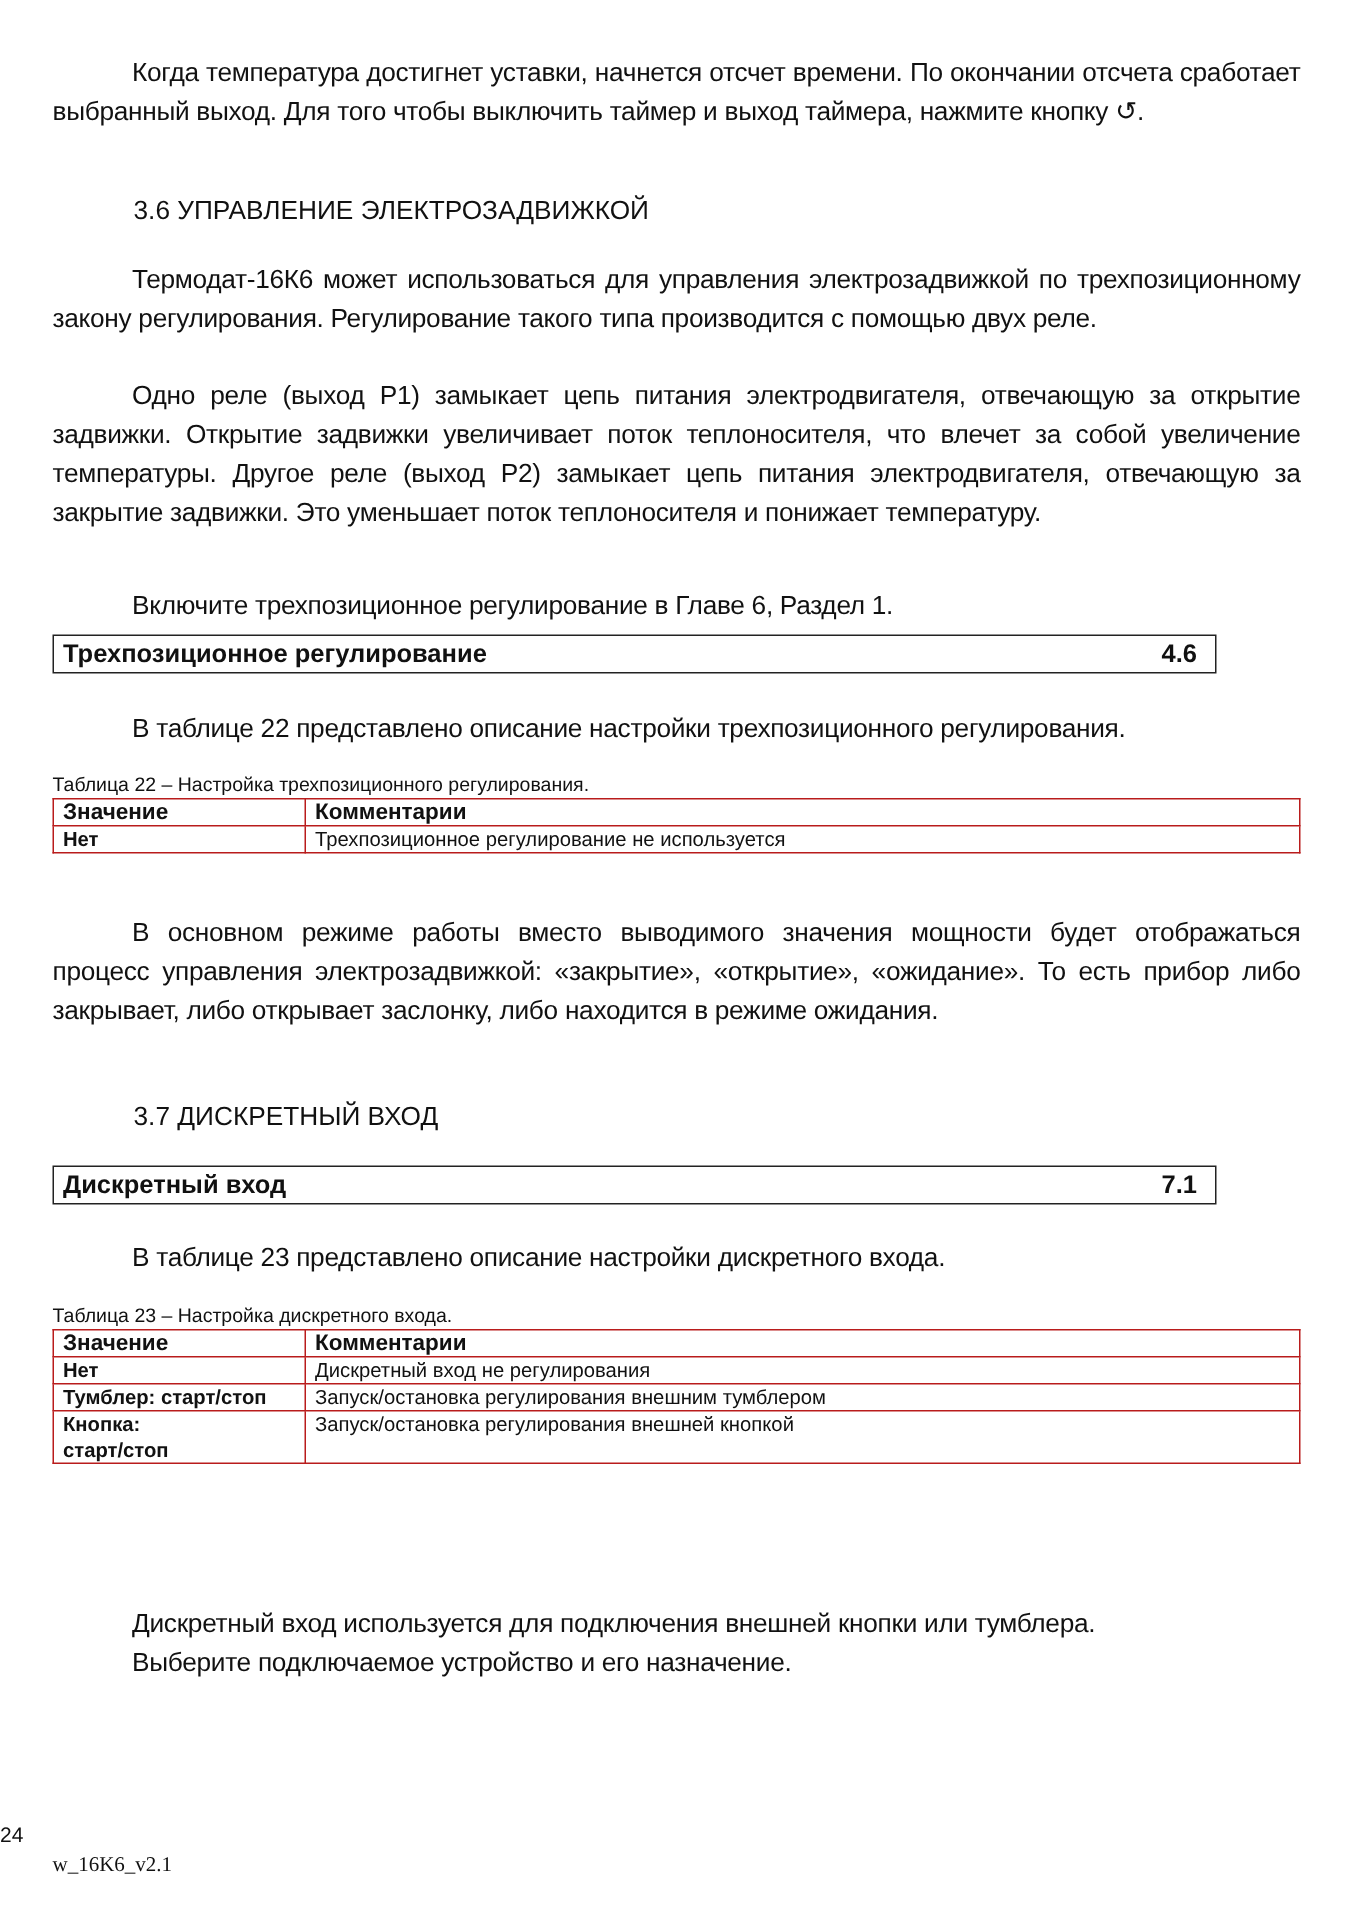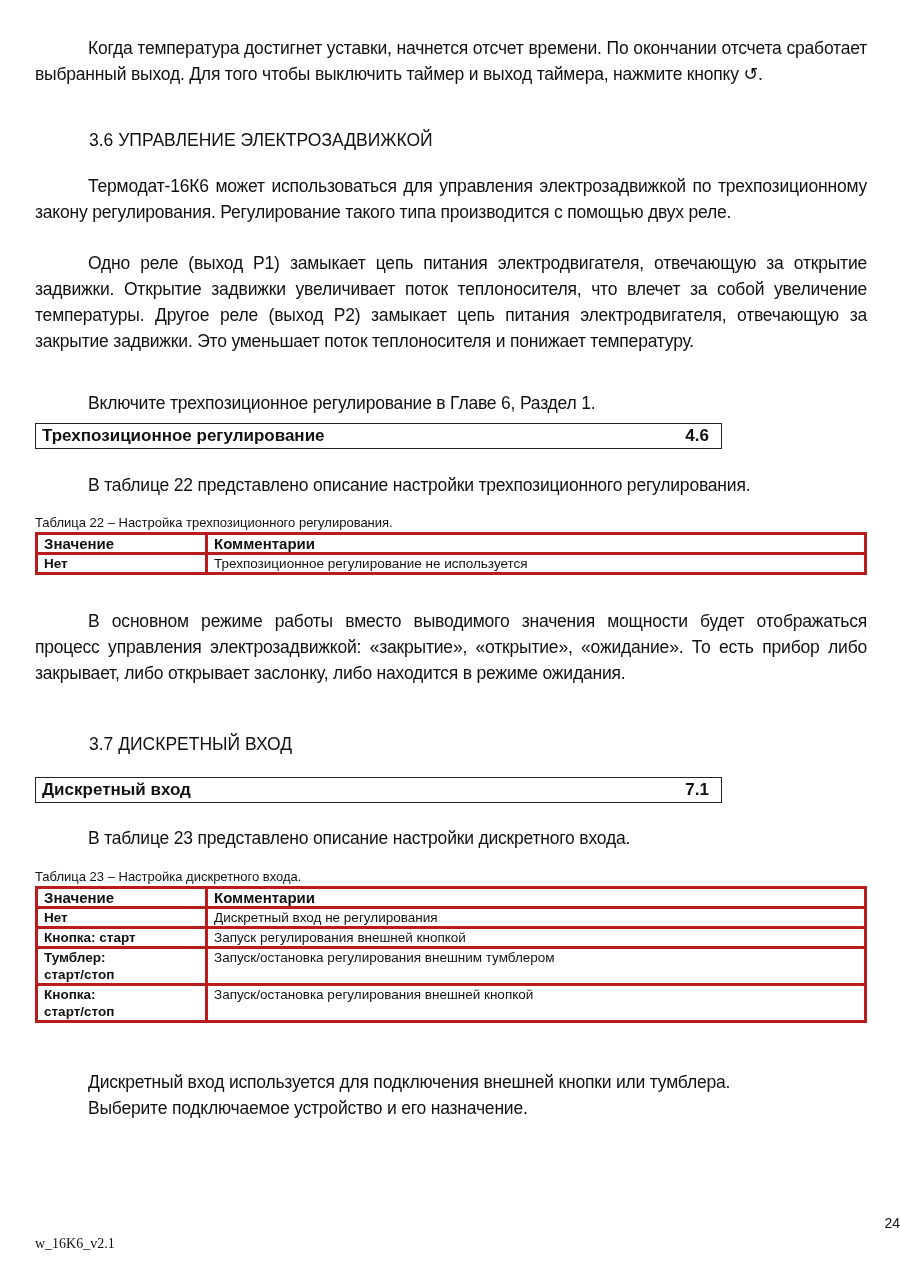--- a/index.html
+++ b/index.html
@@ -1,26 +1,26 @@
 <!DOCTYPE html>
 <html><head>
 <meta charset="utf-8">
 <style>
   html, body { margin: 0; padding: 0; background: #ffffff; }
   body { width: 900px; height: 1274px; position: relative; color: #111; font-family: "Liberation Sans", sans-serif; overflow: hidden; }
   .para { position: absolute; left: 35px; width: 832px; font-size: 17.5px; line-height: 26px; text-align: justify; font-family: "Liberation Sans", sans-serif; letter-spacing: -0.2px; }
   .para .indent { display: inline-block; width: 53px; }
   .heading { position: absolute; left: 89px; font-size: 17.5px; font-weight: normal; }
-  .param-box { position: absolute; left: 35px; width: 687px; height: 26px; border: 1px solid #222; box-sizing: border-box; display: flex; justify-content: space-between; align-items: center; padding: 0 12px 0 6px; font-size: 17px; font-weight: bold; }
+  .param-box { position: absolute; left: 35px; width: 776px; height: 26px; border: 1px solid #222; box-sizing: border-box; display: flex; justify-content: space-between; align-items: center; padding: 0 12px 0 6px; font-size: 17px; font-weight: bold; }
   .caption { position: absolute; left: 35px; font-size: 13px; font-family: "Liberation Sans", sans-serif; }
   table.tbl { position: absolute; left: 35px; width: 832px; border-collapse: collapse; font-size: 13.5px; }
-  table.tbl td { border: 3px solid #b91c1c; padding: 0 6px; vertical-align: top; line-height: 17px; }
+  table.tbl td { border: 1px solid #b91c1c; padding: 0 6px; vertical-align: top; line-height: 17px; }
   table.tbl td.c1 { width: 155px; font-weight: bold; }
   table.tbl tr.hdr td { font-weight: bold; font-size: 15px; }
-  .pageno { position: absolute; left: 0; width: 900px; top: 1215px; text-align: right; font-size: 14px; }
+  .pageno { position: absolute; left: 0; width: 900px; top: 1215px; text-align: left; font-size: 14px; }
   .footer { position: absolute; left: 35px; top: 1236px; font-size: 14px; font-family: "Liberation Serif", serif; }
 </style>
 </head>
 <body>
 
 <div class="para" data-name="intro-paragraph" style="top:35px;">
   <span class="indent"></span><span data-name="intro-text">Когда температура достигнет уставки, начнется отсчет времени. По окончании отсчета сработает выбранный выход. Для того чтобы выключить таймер и выход таймера, нажмите кнопку</span>
   <span data-name="return-icon">↺</span><span data-name="intro-trailing">.</span>
 </div>
 
@@ -81,24 +81,20 @@
   <tbody>
       <tr class="hdr" data-name="table-header-row">
     <td class="c1" data-name="header-cell">Значение</td>
     <td data-name="header-cell">Комментарии</td>
   </tr>
   <tr data-name="table-row">
     <td class="c1" data-name="value-cell">Нет</td>
     <td data-name="comment-cell">Дискретный вход не регулирования</td>
   </tr>
   <tr data-name="table-row">
-    <td class="c1" data-name="value-cell">Кнопка: старт</td>
-    <td data-name="comment-cell">Запуск регулирования внешней кнопкой</td>
-  </tr>
-  <tr data-name="table-row">
     <td class="c1" data-name="value-cell">Тумблер: старт/стоп</td>
     <td data-name="comment-cell">Запуск/остановка регулирования внешним тумблером</td>
   </tr>
   <tr data-name="table-row">
     <td class="c1" data-name="value-cell" style="width:155px; max-width:155px;">Кнопка: старт/стоп</td>
     <td data-name="comment-cell">Запуск/остановка регулирования внешней кнопкой</td>
   </tr>
 </tbody>
   </table>
 

